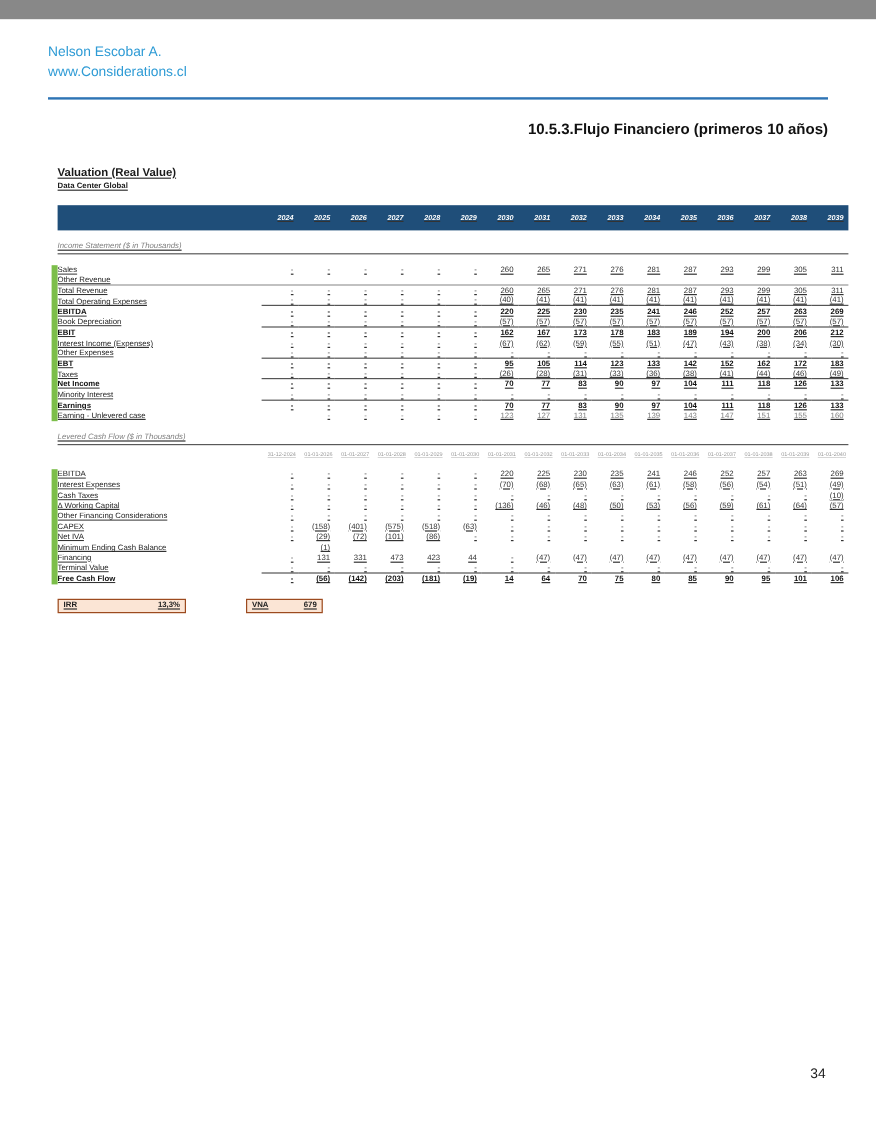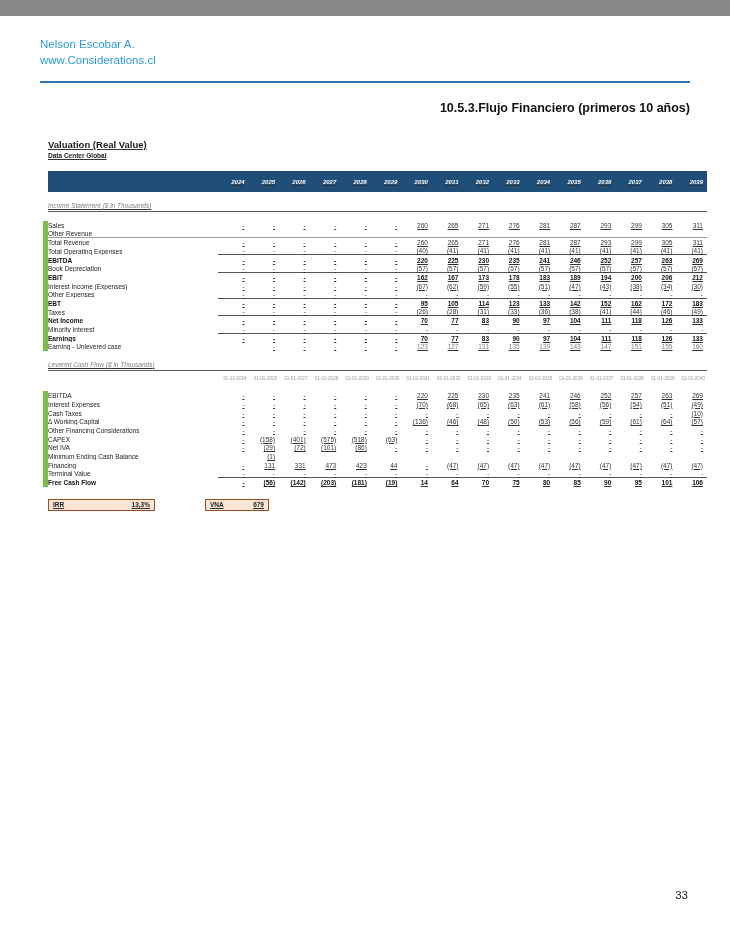--- a/index.html
+++ b/index.html
@@ -638,14 +638,14 @@
         <span>IRR</span>
         <span>13,3%</span>
       </div>
       <div class="metric-box vna">
         <span>VNA</span>
         <span>679</span>
       </div>
     </div>
   </div>
 
-  <div class="page-number">33</div>
+  <div class="page-number">34</div>
 </div>
 
 </body></html>

